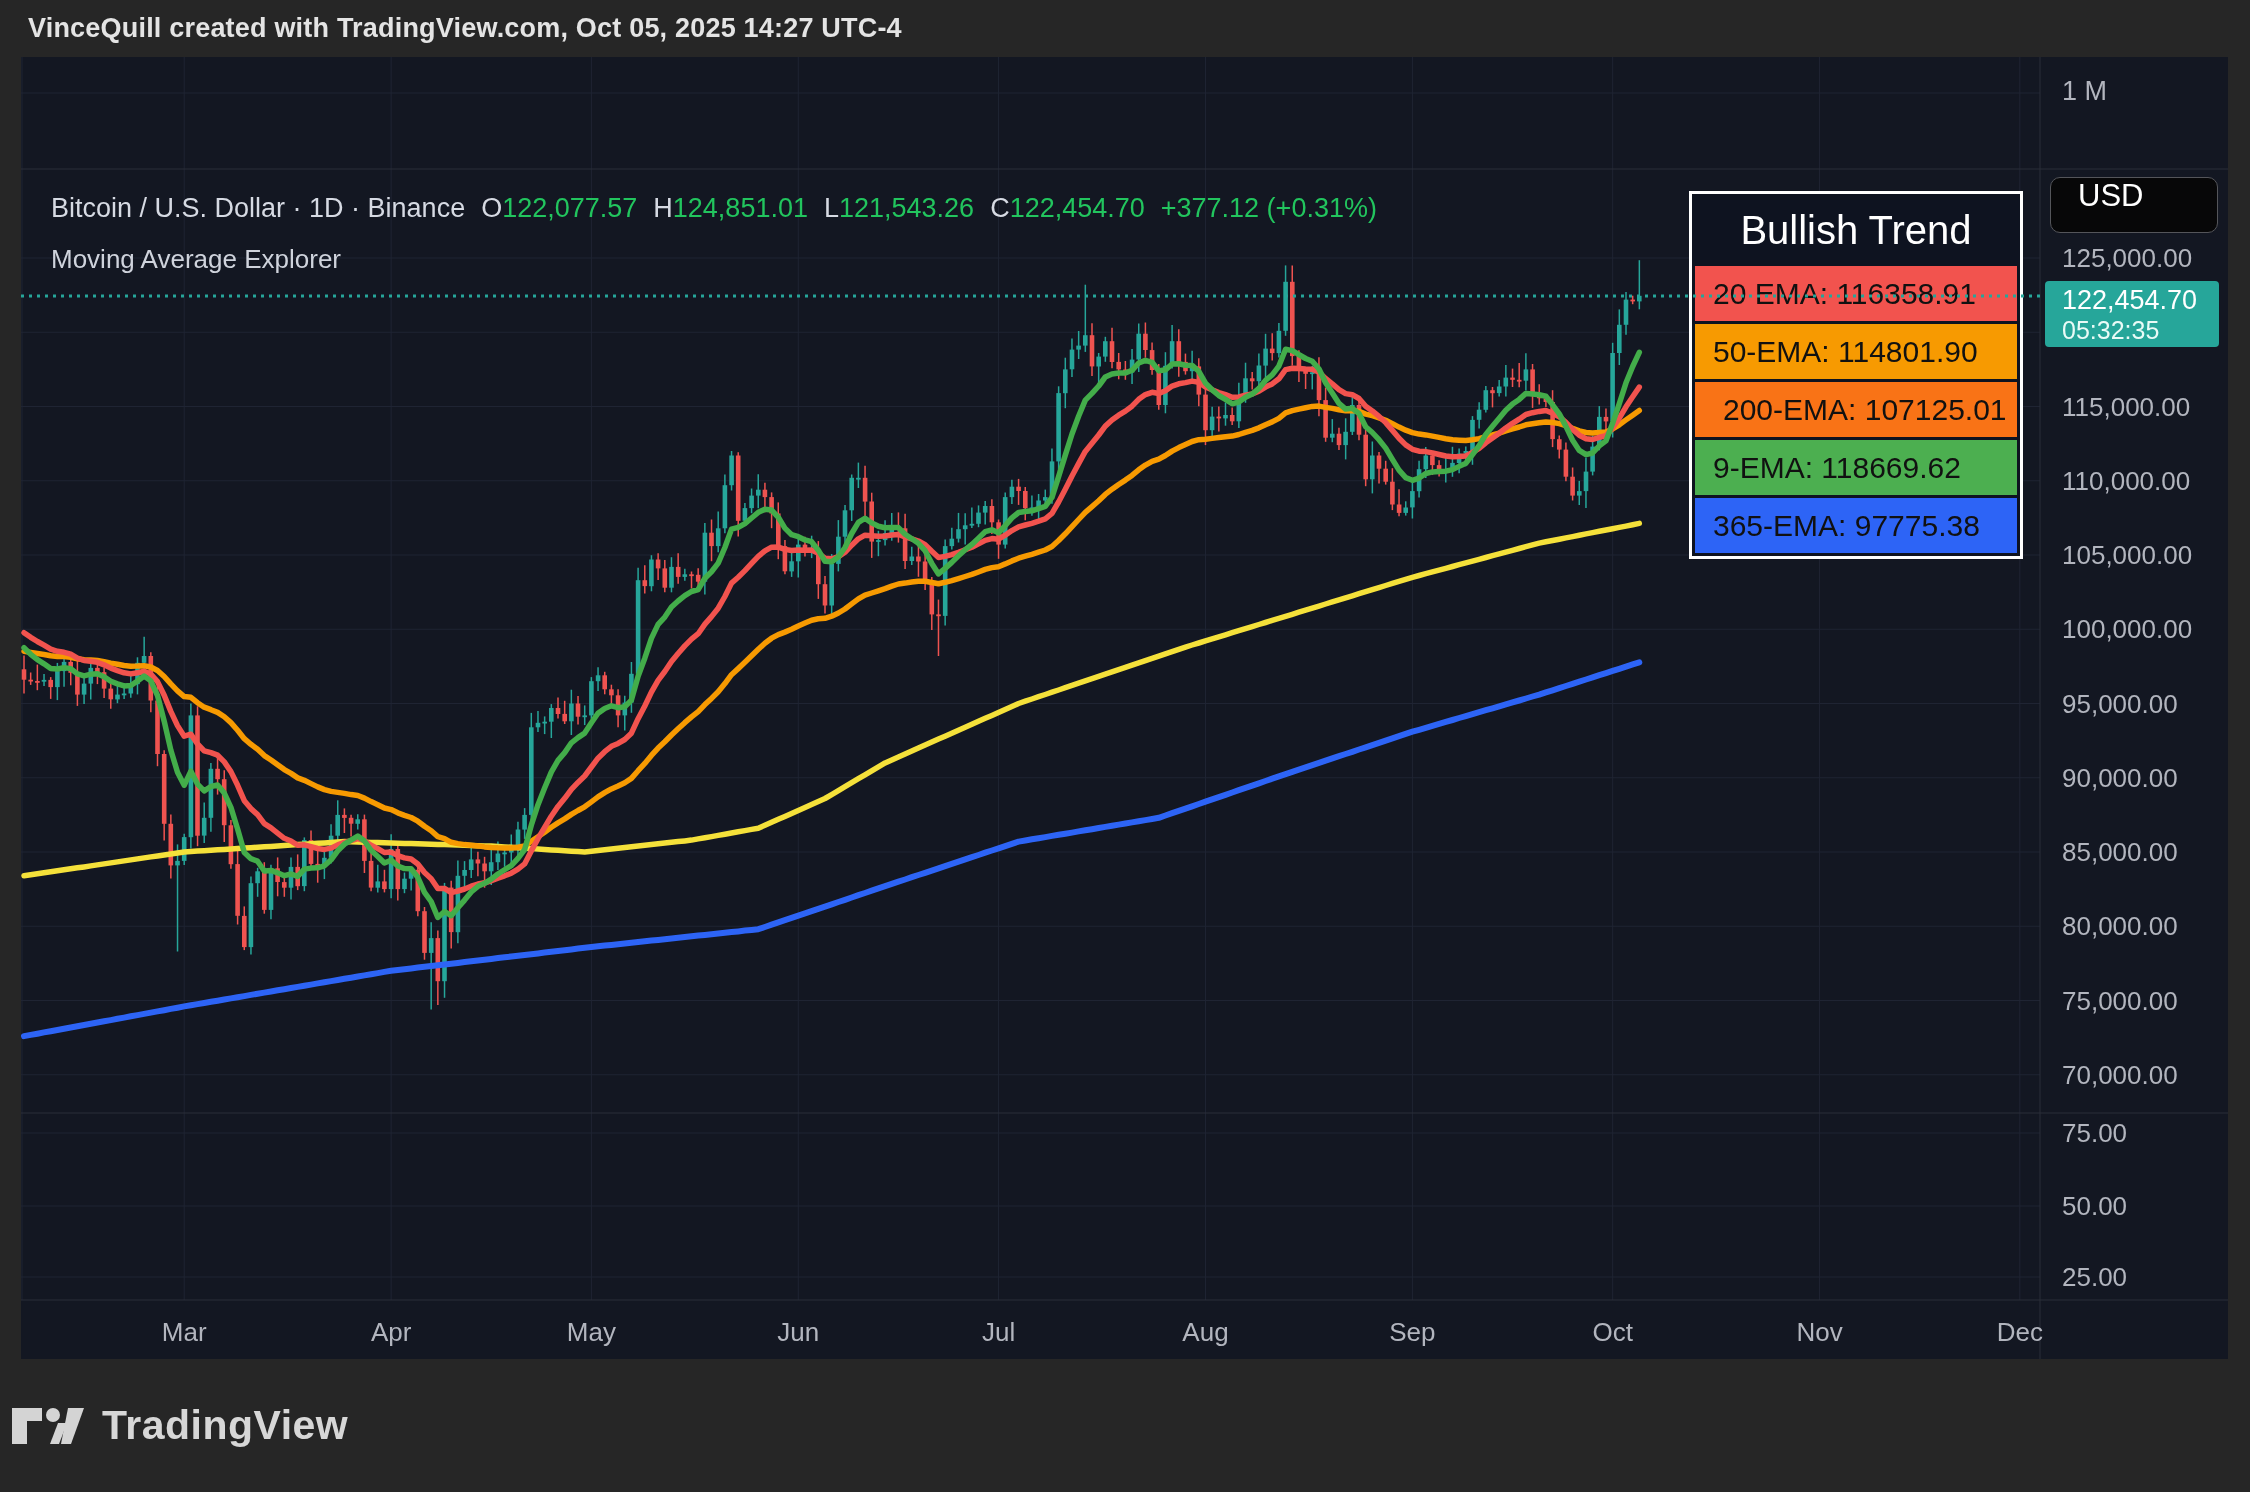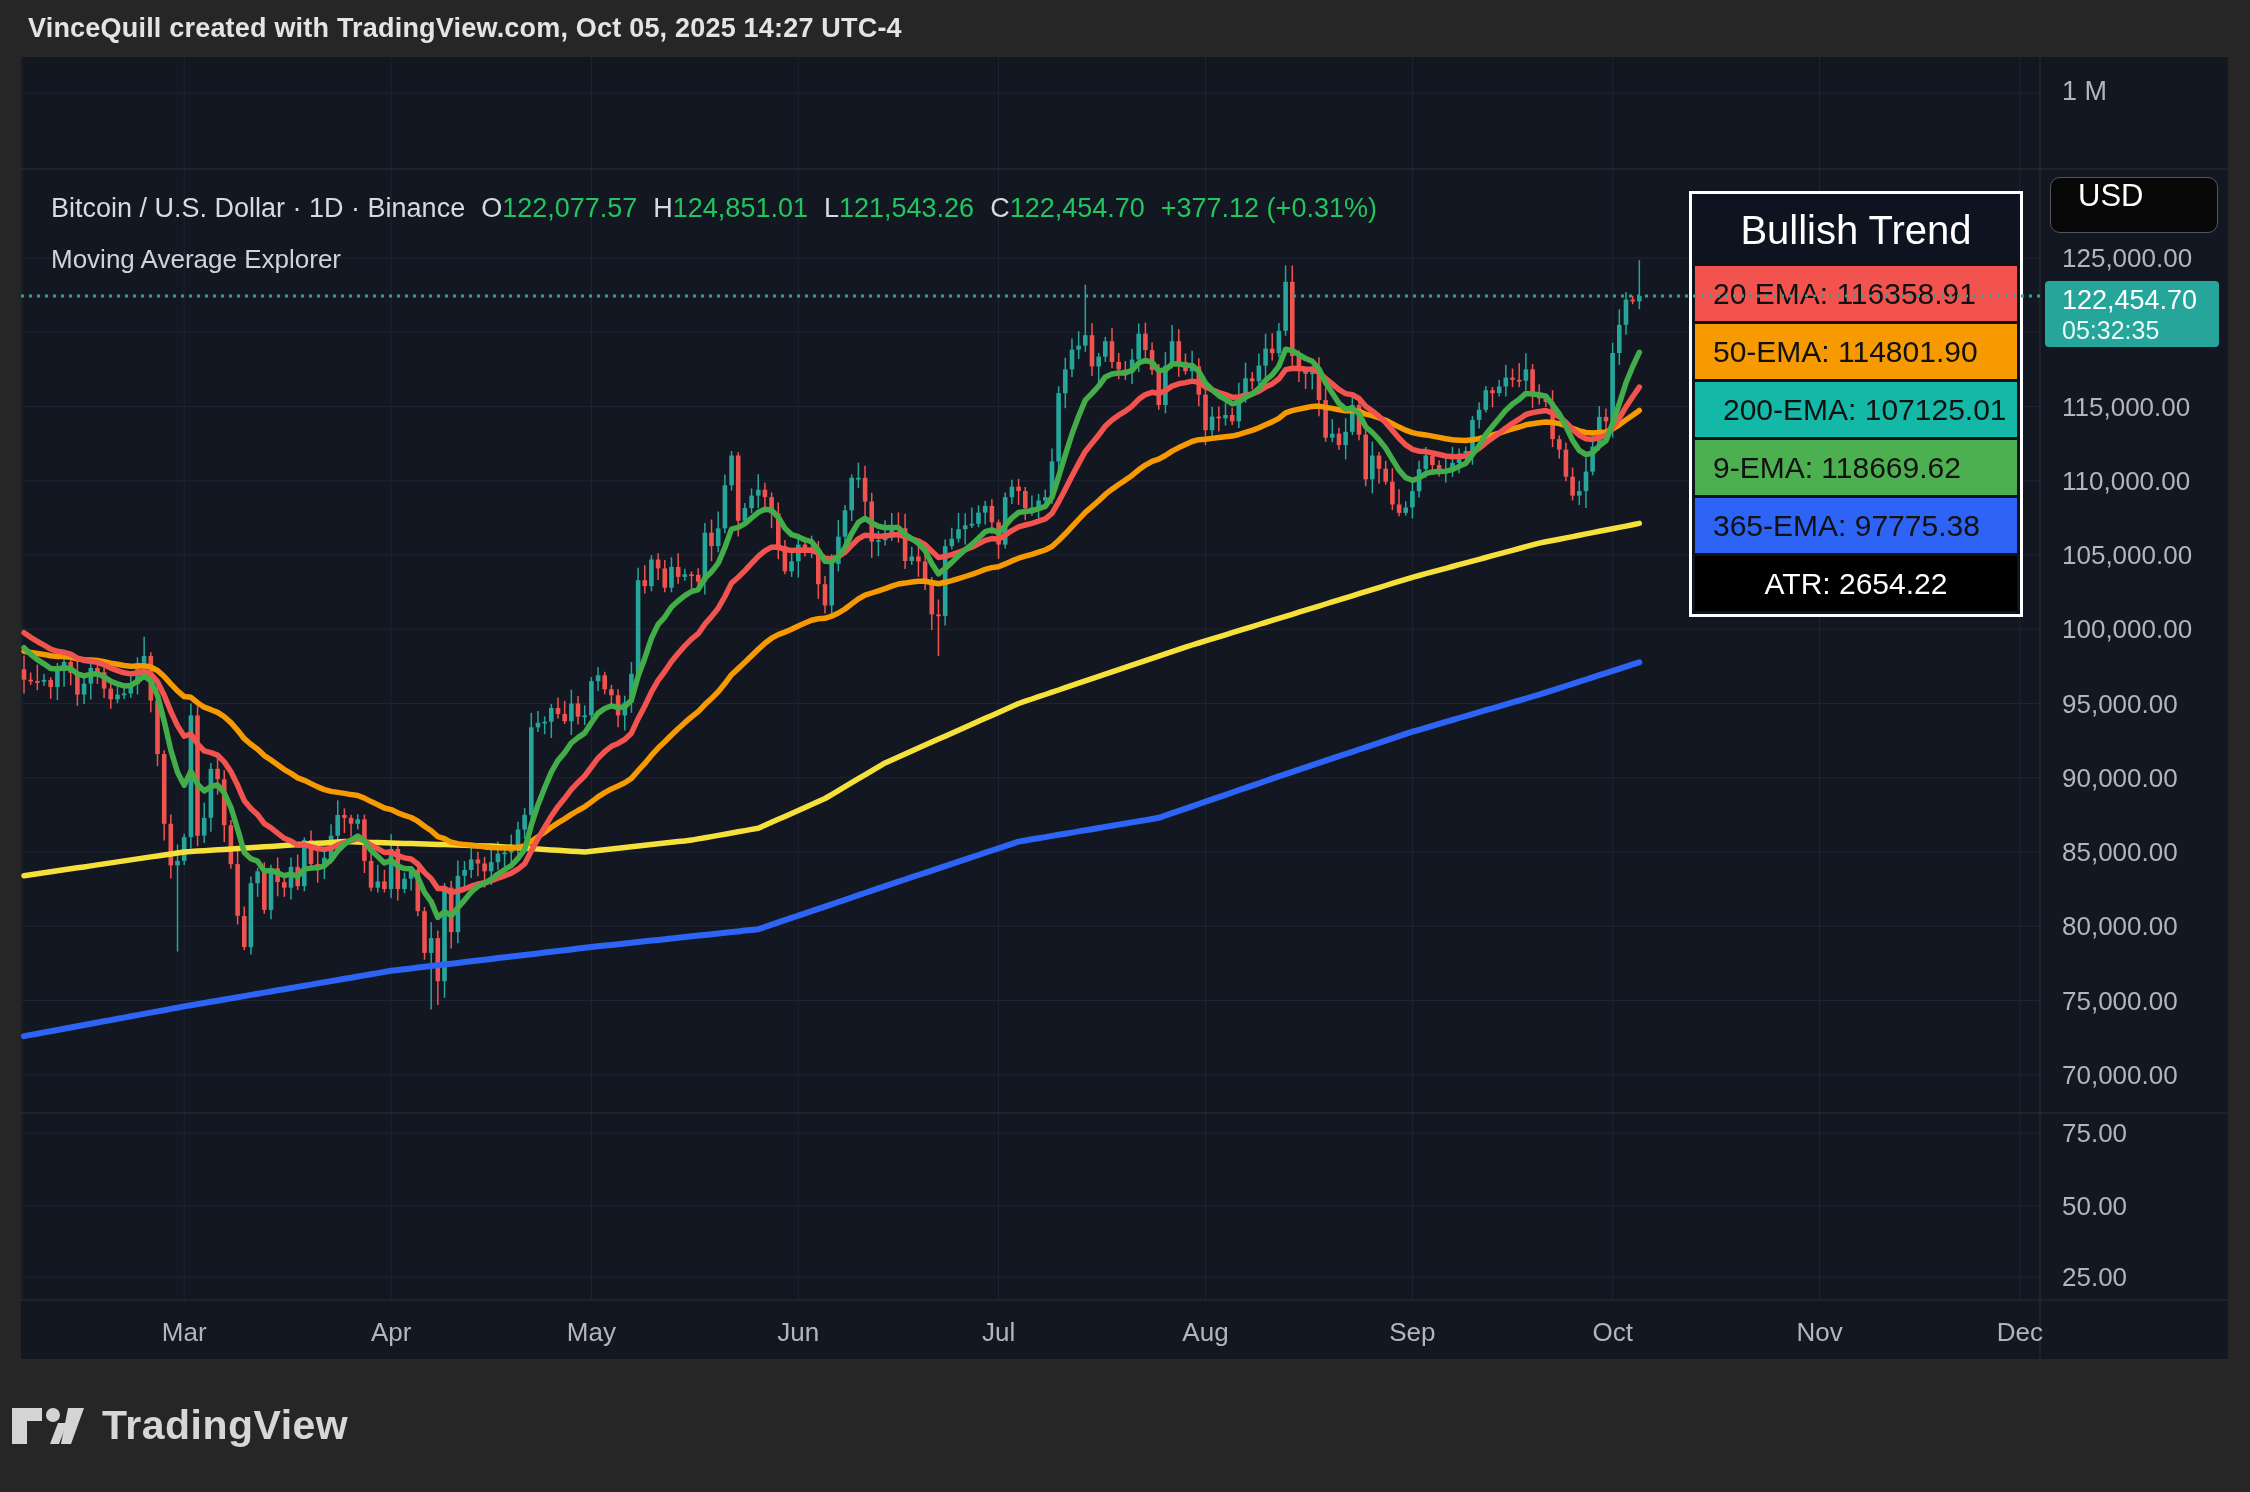--- a/index.html
+++ b/index.html
@@ -614,24 +614,23 @@
   <div class="badge">
     <div class="p">122,454.70</div>
     <div class="t">05:32:35</div>
   </div>
 
   <div class="legend">
     <div class="legend-title">Bullish Trend</div>
     <div id="legend-rows" style="display: flex; flex-direction: column; gap: 3px;">
         <div class="legend-row" style="background: rgb(242, 83, 78); color: rgb(17, 17, 17);">20 EMA: 116358.91</div>
         <div class="legend-row" style="background: rgb(247, 154, 1); color: rgb(17, 17, 17);">50-EMA: 114801.90</div>
-        <div class="legend-row" style="background: #14b8a6; color: rgb(17, 17, 17); padding-left: 28px;">200-EMA: 107125.01</div>
+        <div class="legend-row" style="background: #f97316; color: rgb(17, 17, 17); padding-left: 28px;">200-EMA: 107125.01</div>
         <div class="legend-row" style="background: rgb(76, 175, 80); color: rgb(17, 17, 17);">9-EMA: 118669.62</div>
         <div class="legend-row" style="background: rgb(45, 100, 246); color: rgb(17, 17, 17);">365-EMA: 97775.38</div>
-        <div class="legend-row center" style="background: rgb(0, 0, 0); color: rgb(255, 255, 255);">ATR: 2654.22</div>
       </div>
   </div>
 
   <div id="time-scale">
       <div class="month" style="left: 184.2px;">Mar</div>
       <div class="month" style="left: 391.125px;">Apr</div>
       <div class="month" style="left: 591.375px;">May</div>
       <div class="month" style="left: 798.3px;">Jun</div>
       <div class="month" style="left: 998.55px;">Jul</div>
       <div class="month" style="left: 1205.47px;">Aug</div>

